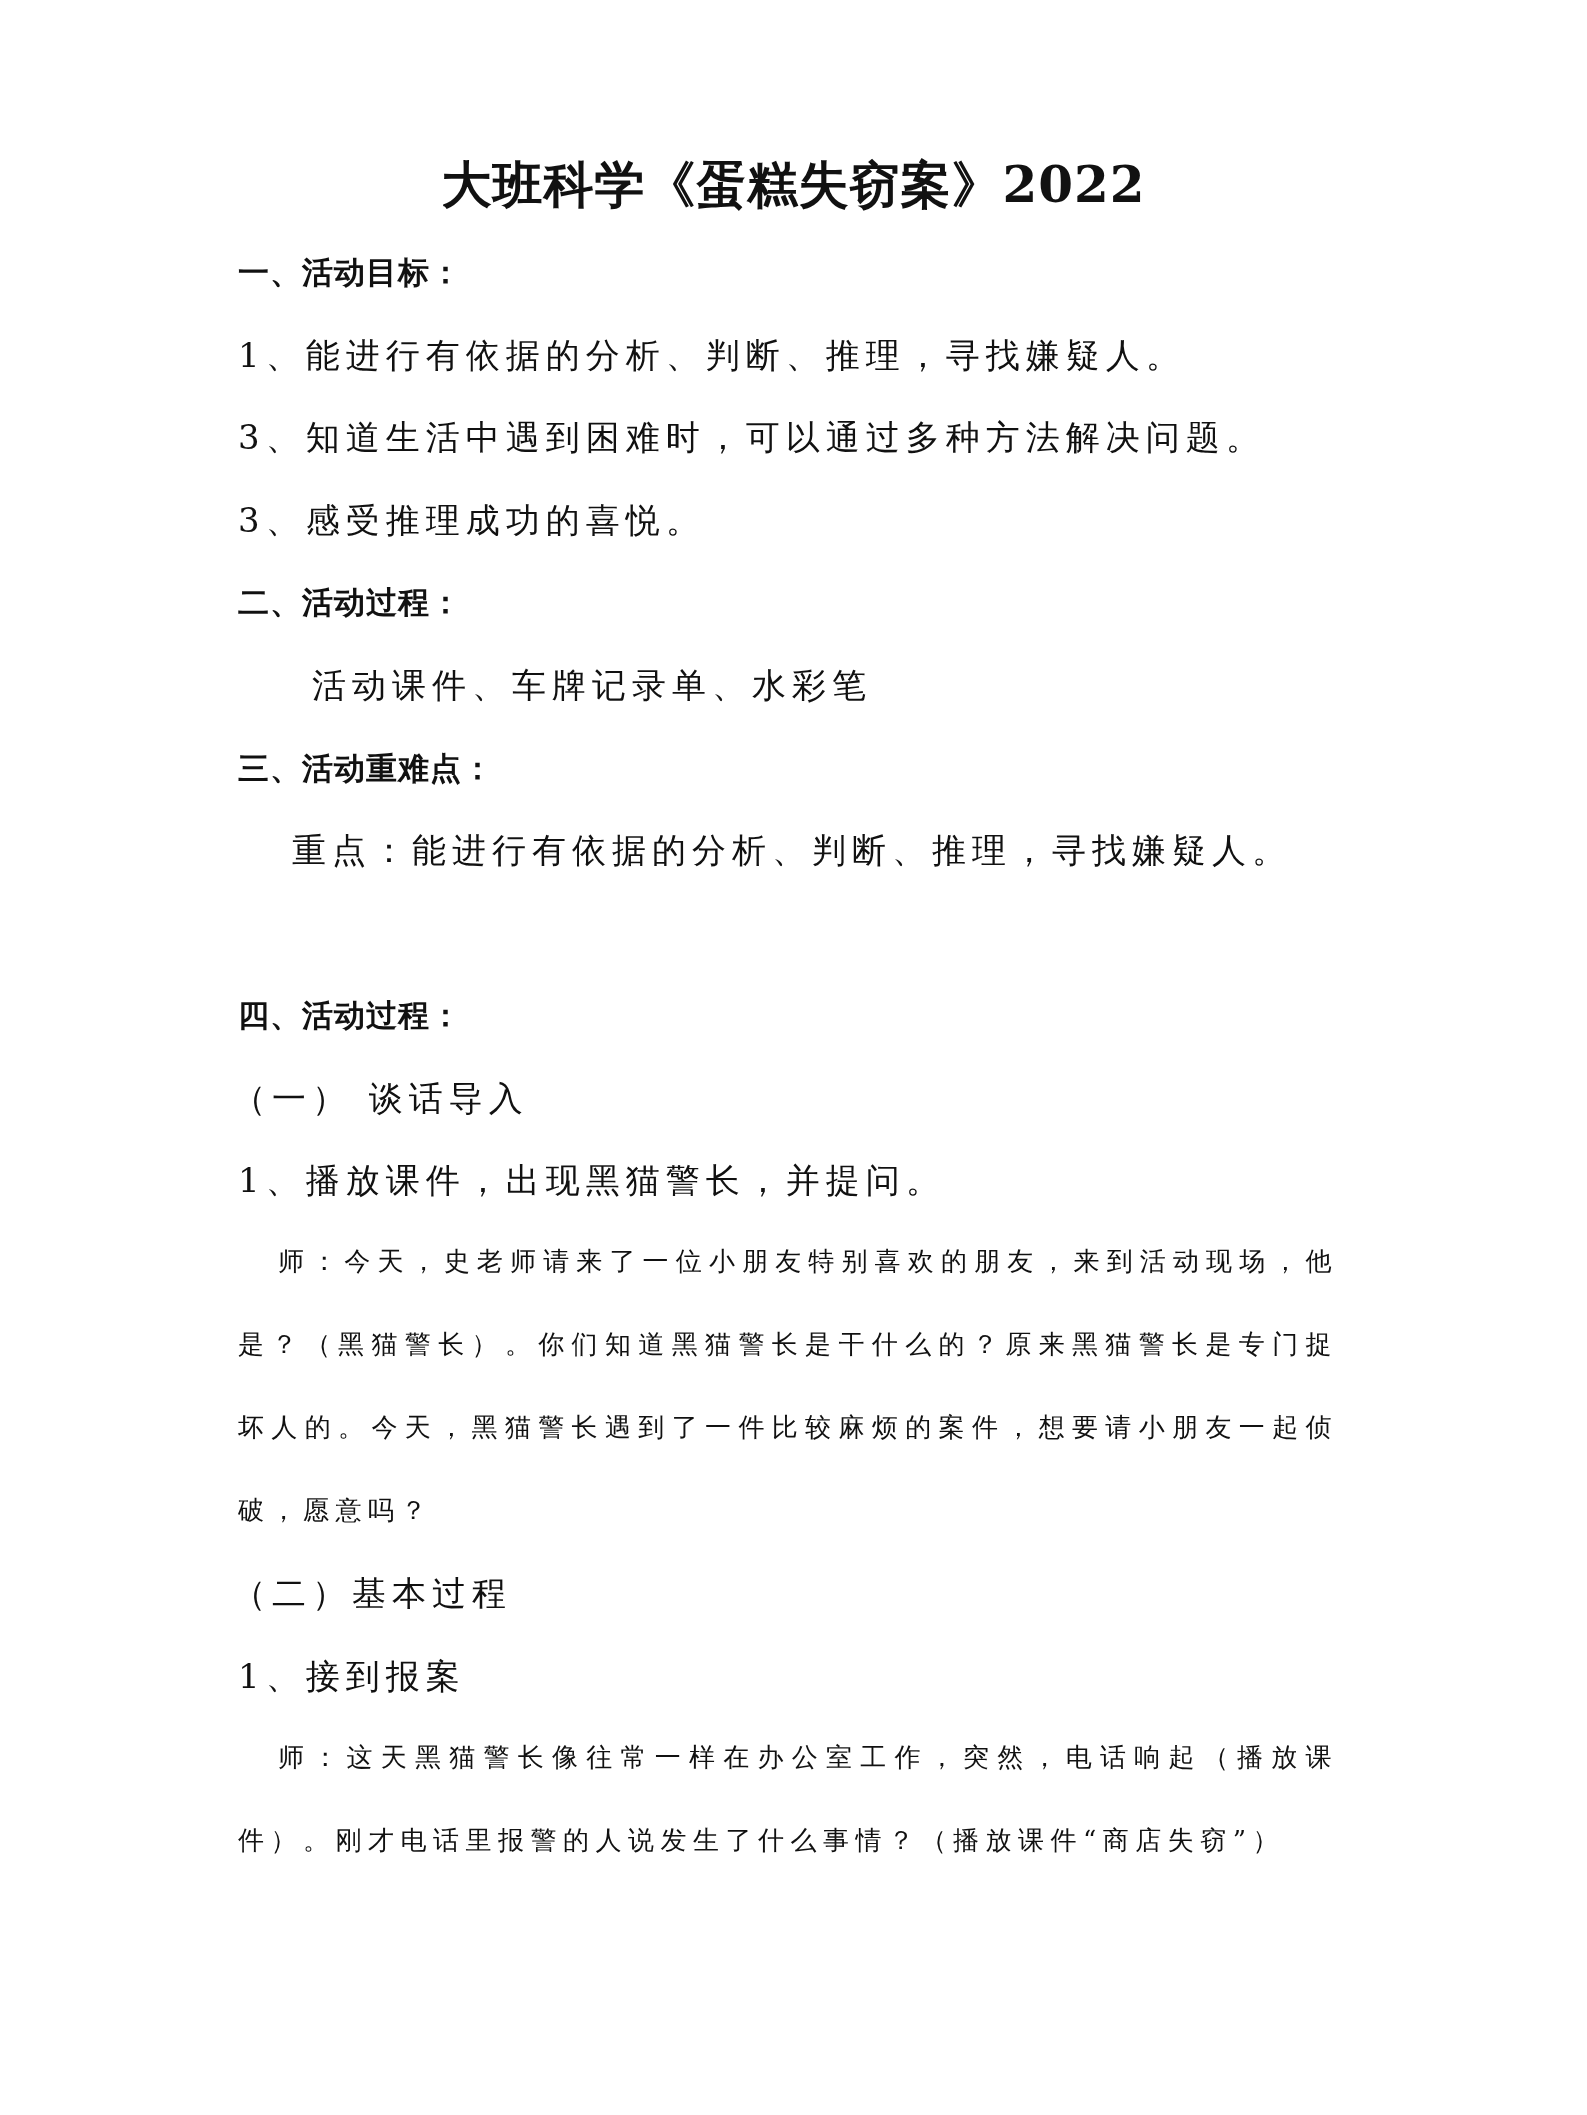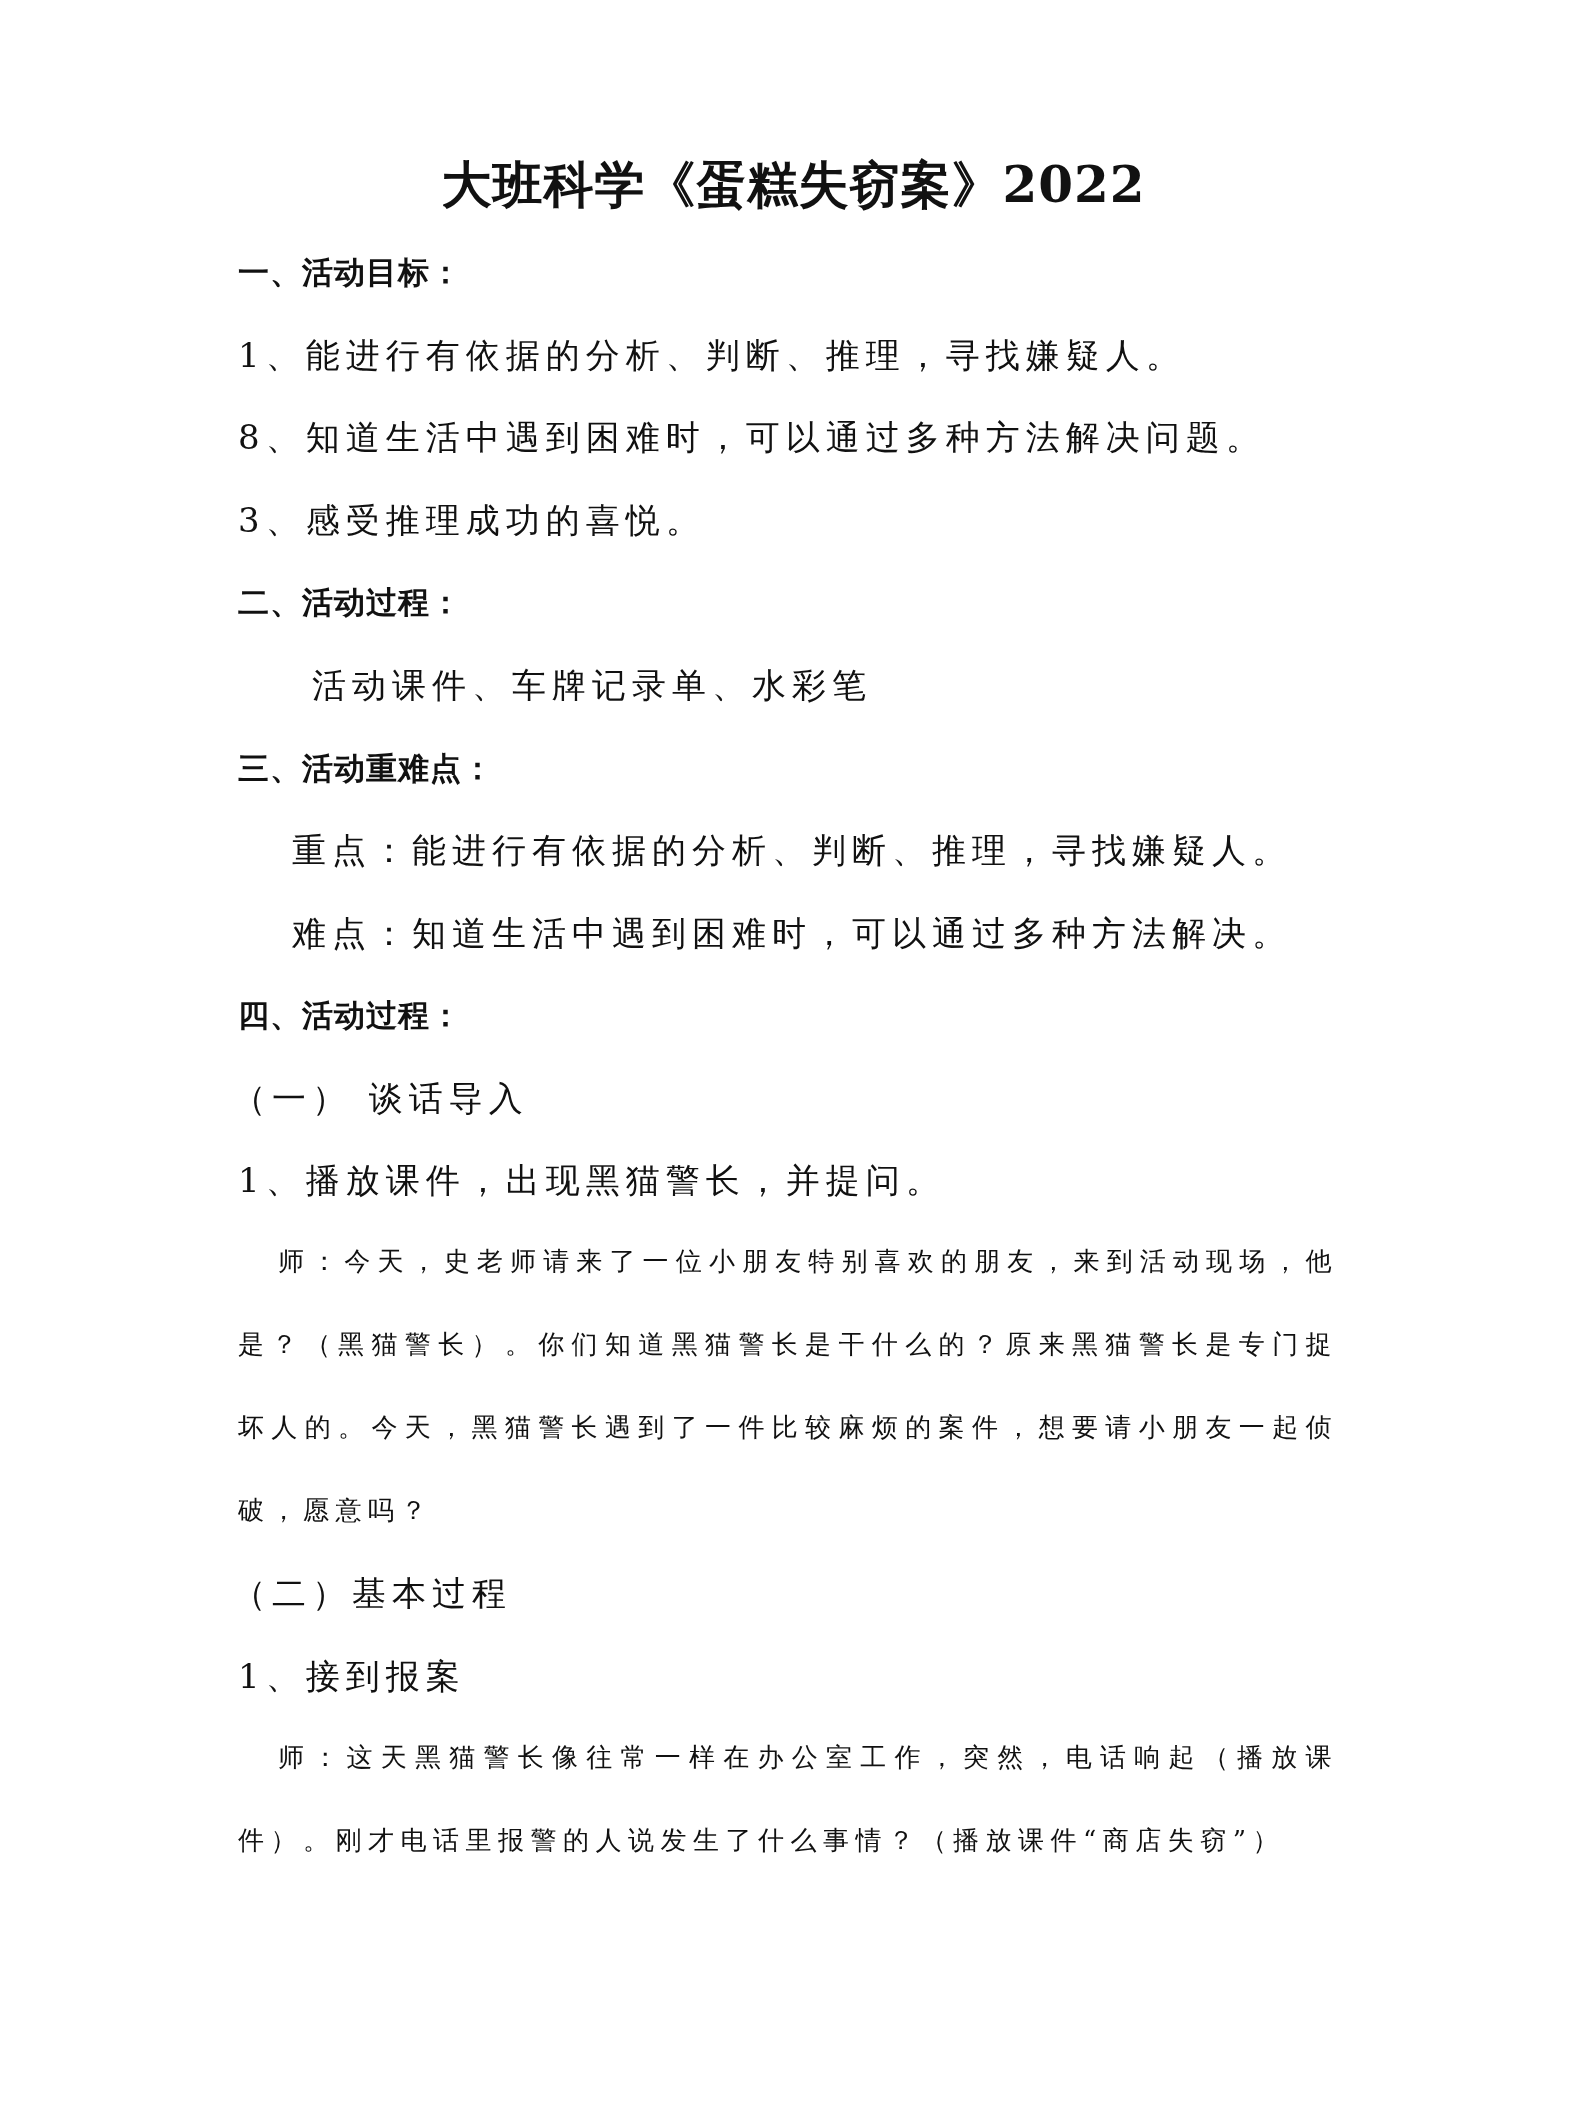--- a/index.html
+++ b/index.html
@@ -18,29 +18,28 @@
             letter-spacing: 6.5px; text-indent: 40px; text-align: justify; }
   </style>
 </head>
 <body>
 
 <div class="page">
   <div class="title">大班科学《蛋糕失窃案》2022</div>
 
   <div class="line heading" style="top:250px;">一、活动目标：</div>
   <div class="line" style="top:333px;">1、能进行有依据的分析、判断、推理，寻找嫌疑人。</div>
-  <div class="line" style="top:415px;">8、知道生活中遇到困难时，可以通过多种方法解决问题。</div>
+  <div class="line" style="top:415px;">3、知道生活中遇到困难时，可以通过多种方法解决问题。</div>
   <div class="line" style="top:498px;">3、感受推理成功的喜悦。</div>
 
   <div class="line heading" style="top:580px;">二、活动过程：</div>
   <div class="line indent2" style="top:663px;">活动课件、车牌记录单、水彩笔</div>
 
   <div class="line heading" style="top:746px;">三、活动重难点：</div>
   <div class="line indent1" style="top:828px;">重点：能进行有依据的分析、判断、推理，寻找嫌疑人。</div>
-  <div class="line indent1" style="top:911px;">难点：知道生活中遇到困难时，可以通过多种方法解决。</div>
 
   <div class="line heading" style="top:993px;">四、活动过程：</div>
   <div class="line" style="top:1076px; left:232px;">（一）  谈话导入</div>
   <div class="line" style="top:1158px;">1、播放课件，出现黑猫警长，并提问。</div>
   <div class="para" style="top:1220px;">师：今天，史老师请来了一位小朋友特别喜欢的朋友，来到活动现场，他是？（黑猫警长）。你们知道黑猫警长是干什么的？原来黑猫警长是专门捉坏人的。今天，黑猫警长遇到了一件比较麻烦的案件，想要请小朋友一起侦破，愿意吗？</div>
 
   <div class="line" style="top:1571px; left:232px;">（二）基本过程</div>
   <div class="line" style="top:1654px;">1、接到报案</div>
   <div class="para" style="top:1716px;">师：这天黑猫警长像往常一样在办公室工作，突然，电话响起（播放课件）。刚才电话里报警的人说发生了什么事情？（播放课件“商店失窃”）</div>
 </div>

